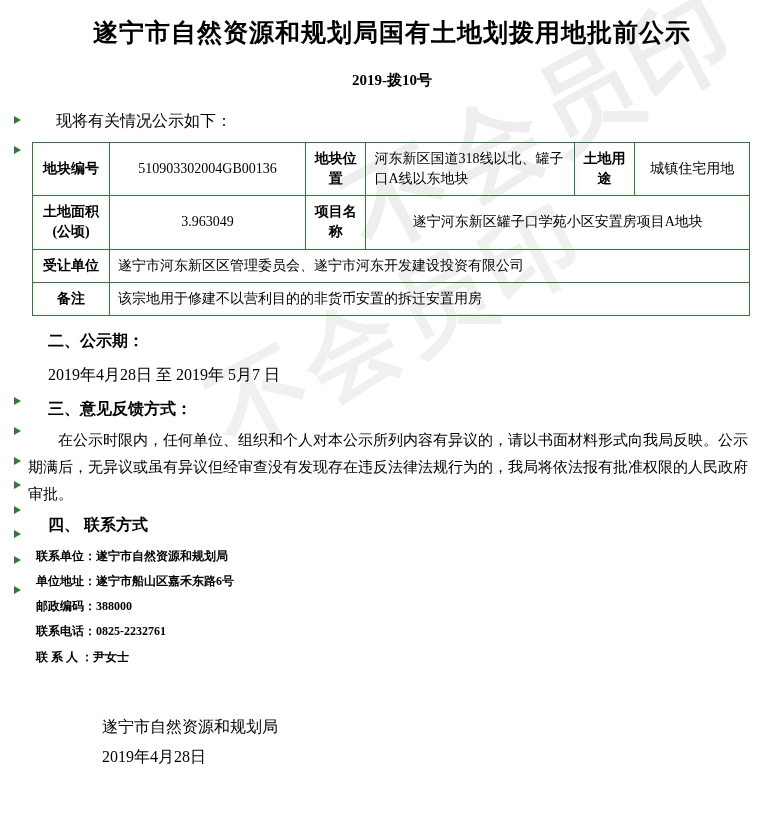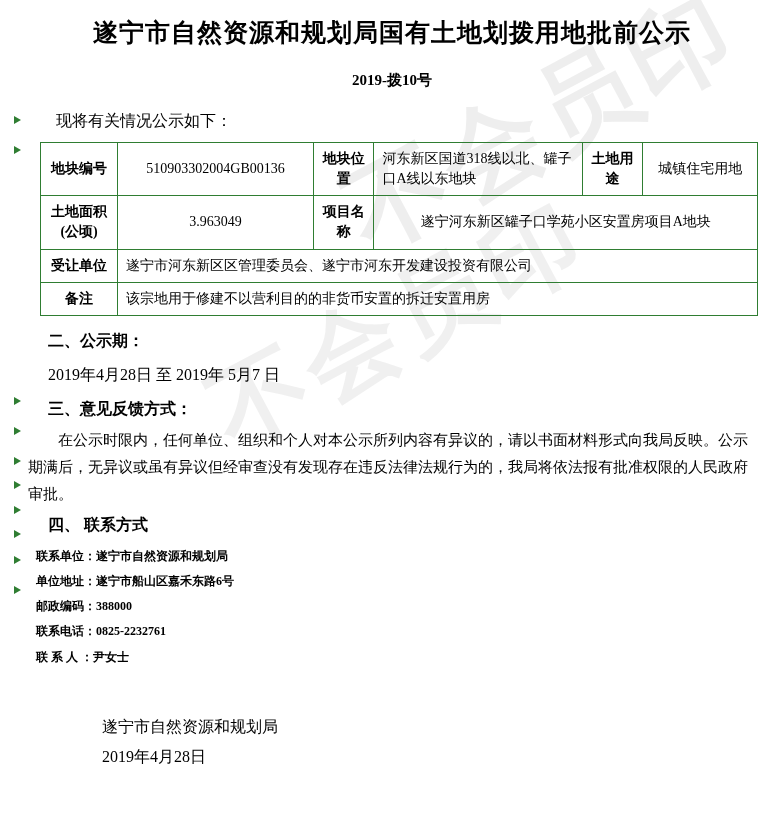--- a/index.html
+++ b/index.html
@@ -74,21 +74,21 @@
     font-size: 16px;
     line-height: 1.85;
     margin: 0 0 4px 0;
   }
   .indent1 { padding-left: 34px; }
   .indent-sec { padding-left: 26px; }
   .bold { font-weight: bold; }
   table.main-table {
     border-collapse: collapse;
     width: 718px;
-    margin: 6px 0 10px 18px;
+    margin: 6px 0 10px 10px;
     table-layout: fixed;
   }
   table.main-table td {
     border: 1px solid #2f7d32;
     font-size: 14px;
     padding: 6px 8px;
     vertical-align: middle;
     line-height: 1.45;
   }
   td.lbl {

